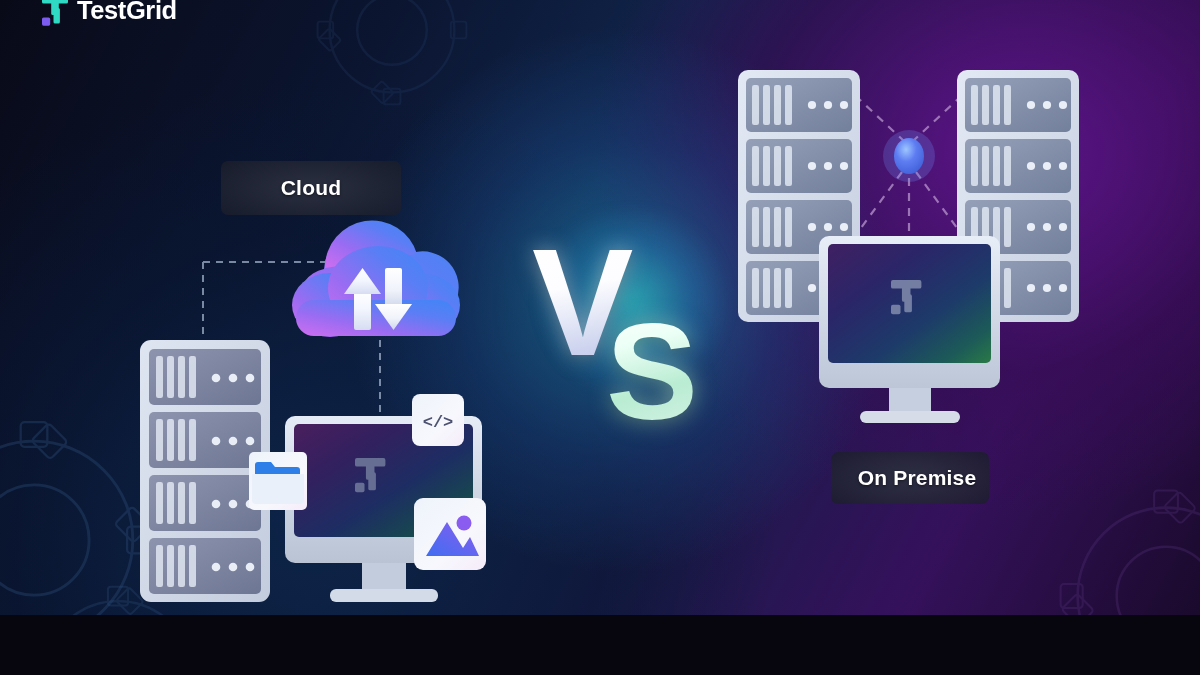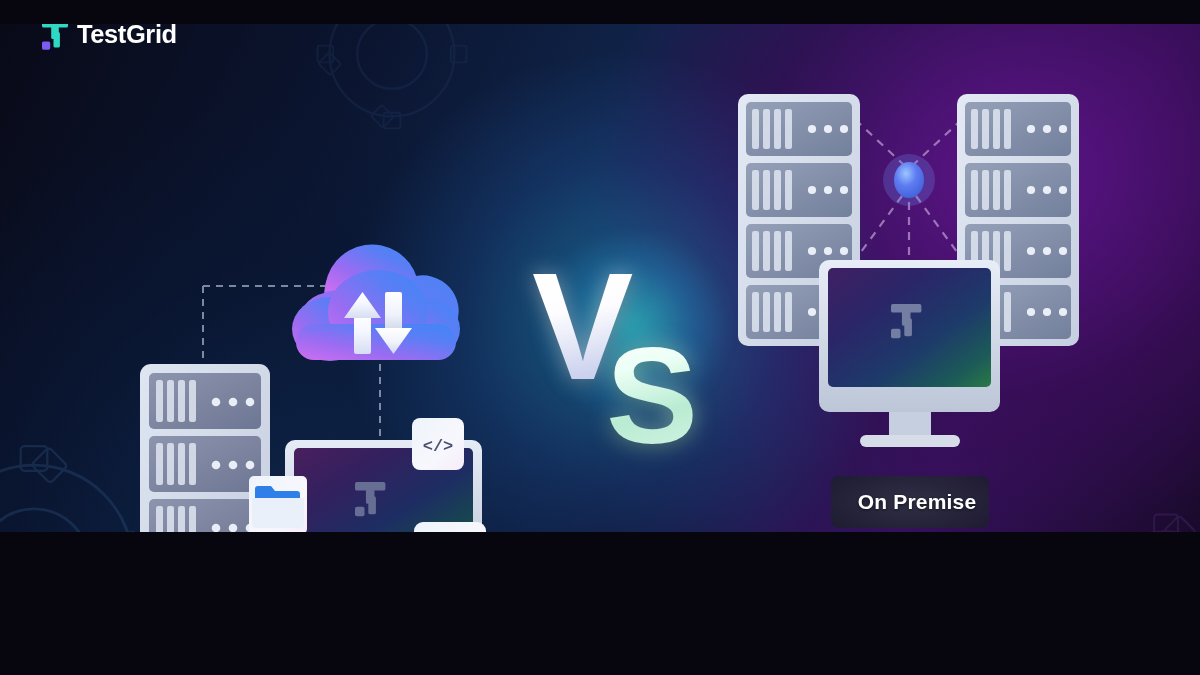--- a/index.html
+++ b/index.html
@@ -5,28 +5,27 @@
   * { box-sizing: border-box; margin: 0; padding: 0; }
   html, body {
     width: 1200px; height: 675px;
     overflow: hidden;
     background: #07060f;
     font-family: "Liberation Sans", sans-serif;
   }
 
   #stage {
     position: relative;
-    width: 1200px; height: 508px;
+    width: 1200px; height: 615px;
     overflow: hidden;
     background:
       radial-gradient(circle 380px at 620px 300px, rgba(34,150,190,0.55) 0%, rgba(30,90,160,0.30) 42%, rgba(16,40,90,0.0) 72%),
       radial-gradient(ellipse 520px 460px at 1010px 150px, rgba(96,20,140,0.95) 0%, rgba(58,12,88,0.65) 48%, rgba(20,8,40,0.0) 80%),
       radial-gradient(ellipse 560px 520px at 300px 520px, rgba(13,36,72,0.95) 0%, rgba(9,22,50,0.6) 55%, rgba(6,10,26,0.0) 85%),
       linear-gradient(118deg, #090a18 0%, #0b1530 26%, #10244a 46%, #1b1a4a 62%, #35115c 80%, #1a0a2c 100%);
-    margin-top: 24px;
   }
 
   
   #logo {
     position: absolute; left: 42px; top: -4px;
     display: flex; align-items: center; gap: 9px;
   }
   #logo .mark { width: 26px; height: 30px; display:block; }
   #logo .wordmark {
     color: #ffffff; font-size: 25.5px; font-weight: 700;
@@ -494,15 +493,16 @@
       <rect x="860" y="411" width="100" height="12" rx="6" fill="#d6dde9"></rect>
     </g>
   </svg>
 
   <div id="vs-wrap">
     <div id="vs-glow"></div>
     <div id="vs-v">V</div>
     <div id="vs-s">S</div>
   </div>
 
+  <div class="pill" id="pill-cloud">Cloud</div>
   <div class="pill" id="pill-onprem">On Premise</div>
 
 </div>
 
 </body></html>

